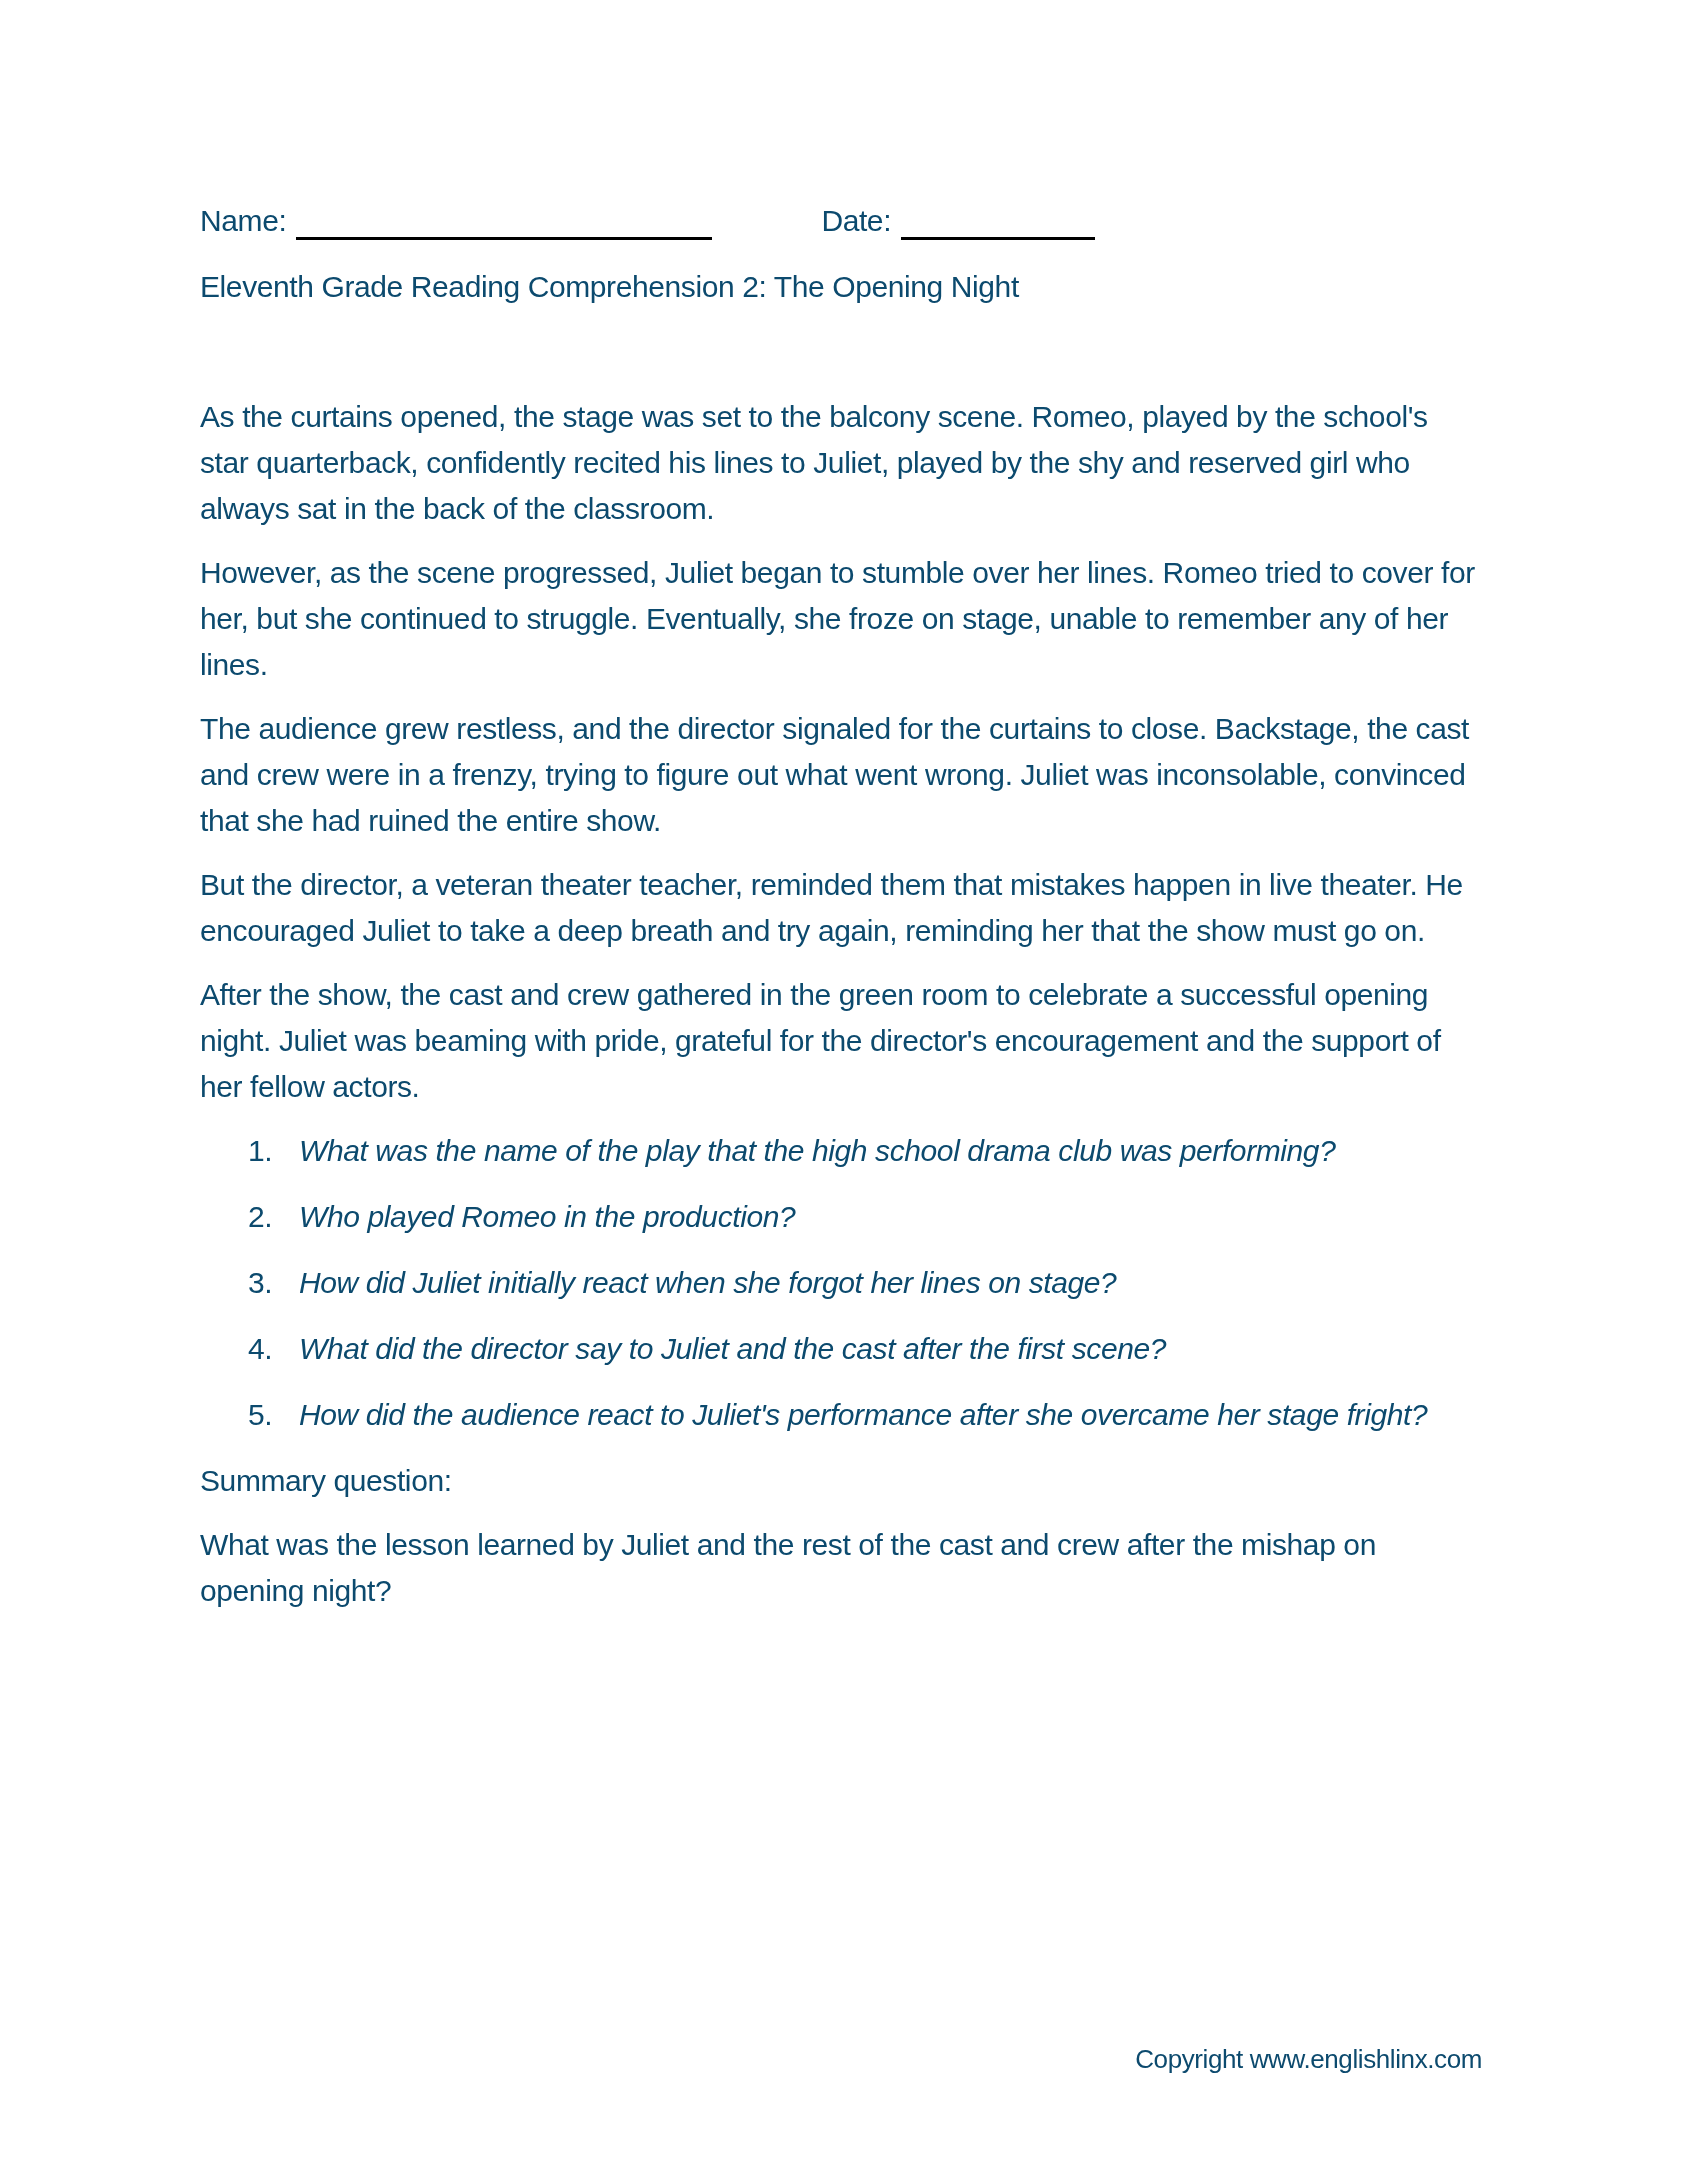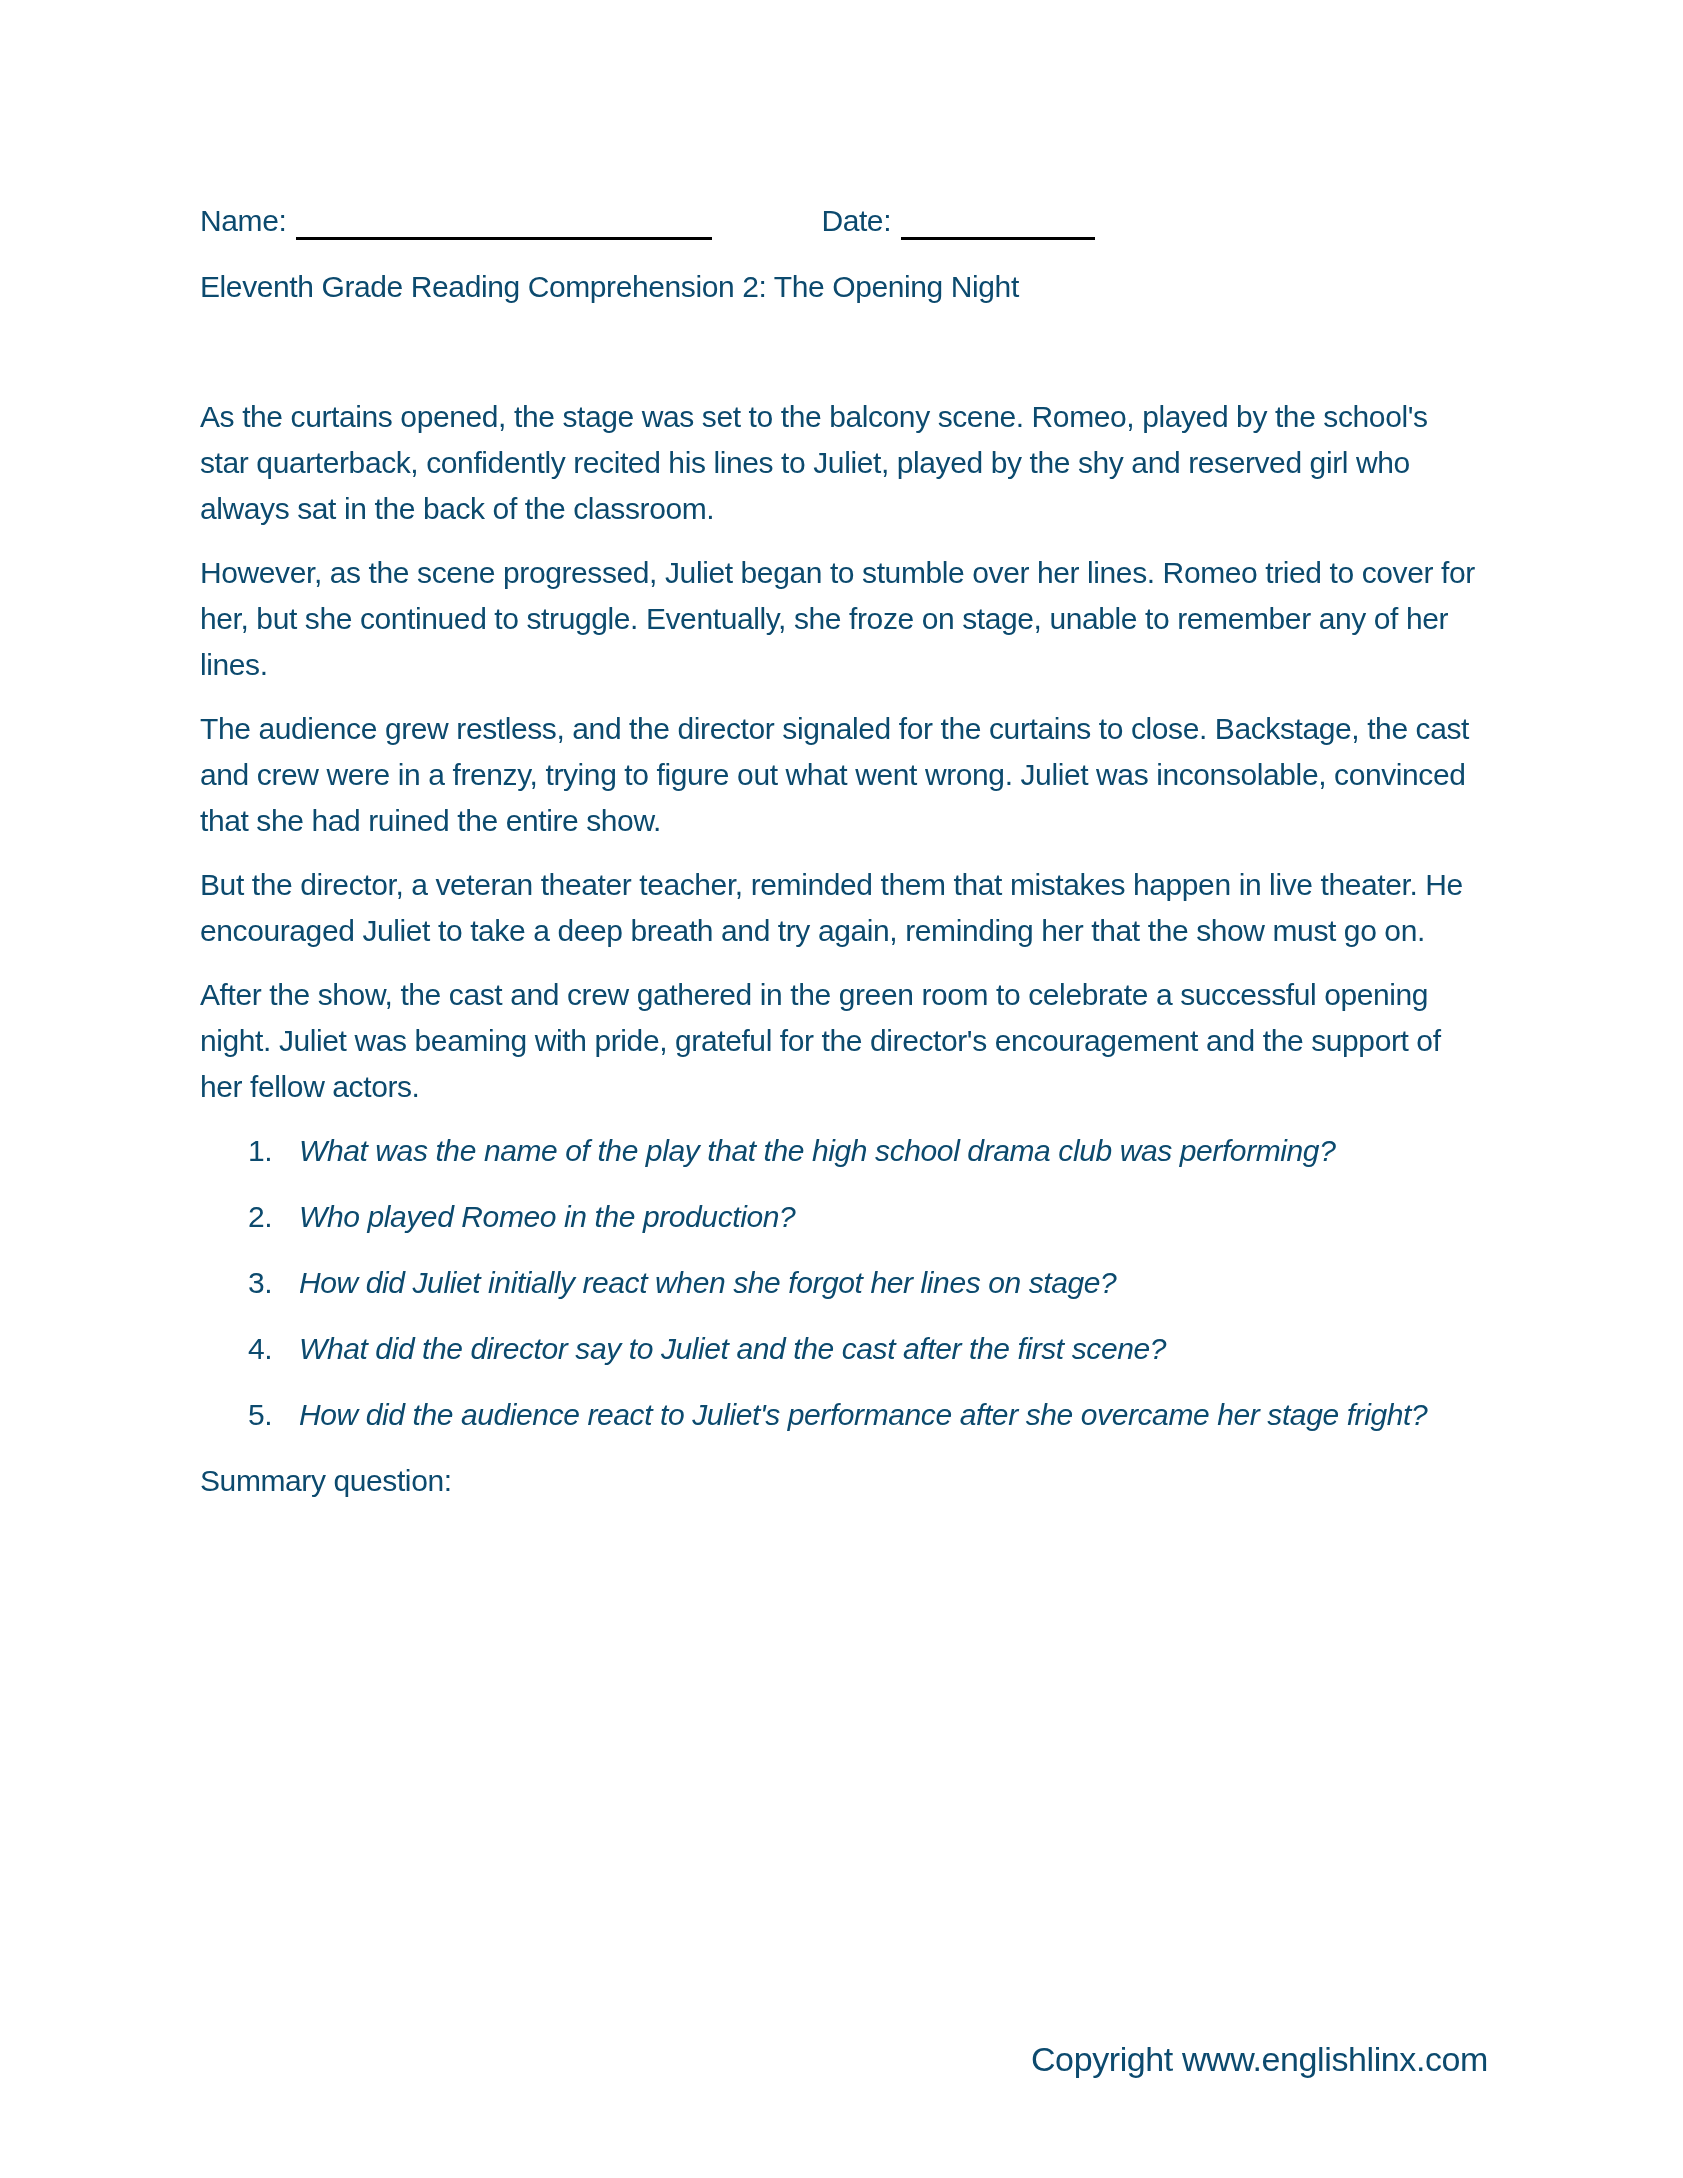--- a/index.html
+++ b/index.html
@@ -65,23 +65,23 @@
   .q-num {
     flex: 0 0 51px;
     margin-left: 48px;
   }
   .q-text { flex: 1; font-style: italic; }
   .summary-heading { margin: 0 0 18px 0; }
   .summary-text { margin: 0; }
   
   .footer {
     position: absolute;
-    right: 195px;
+    right: 201px;
     top: 2041px;
-    font-size: 34px;
+    font-size: 26px;
     line-height: 36px;
   }
 </style>
 </head>
 <body>
 
 <div class="page">
   <div class="content">
 
     <div class="header-row">
@@ -121,18 +121,19 @@
         <span class="q-num">4.</span>
         <span class="q-text">What did the director say to Juliet and the cast after the first scene?</span>
       </li>
       <li>
         <span class="q-num">5.</span>
         <span class="q-text">How did the audience react to Juliet's performance after she overcame her stage fright?</span>
       </li>
     </ol>
 
     <div class="summary-heading">Summary question:</div>
+    <p class="summary-text">What was the lesson learned by Juliet and the rest of the cast and crew after the mishap on opening night?</p>
 
   </div>
 
   <div class="footer">Copyright www.englishlinx.com</div>
 </div>
 
 
 </body></html>

